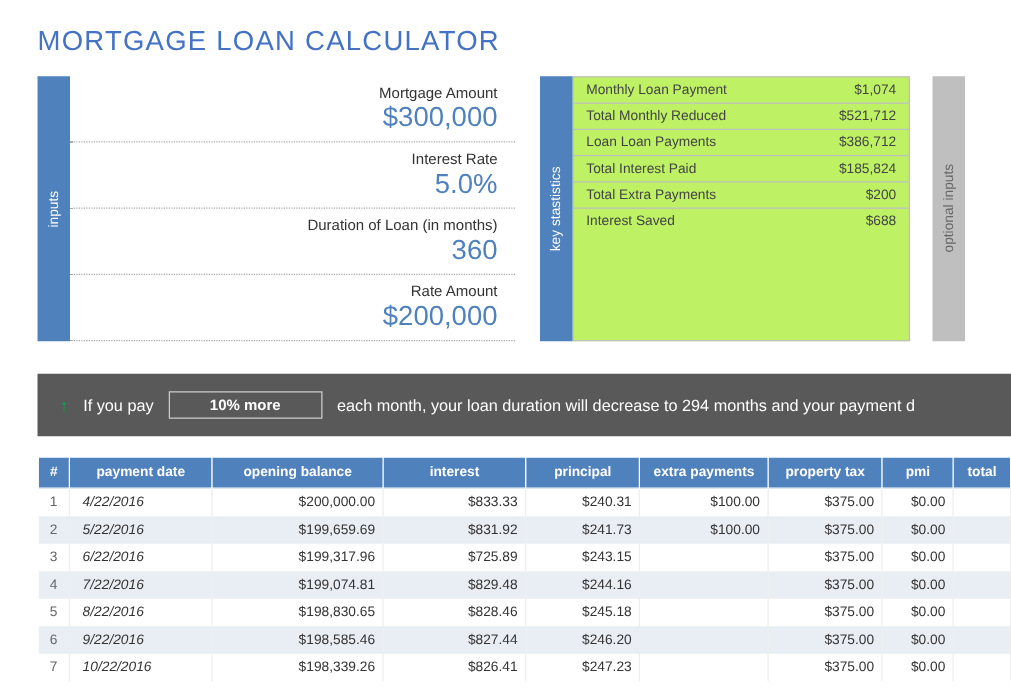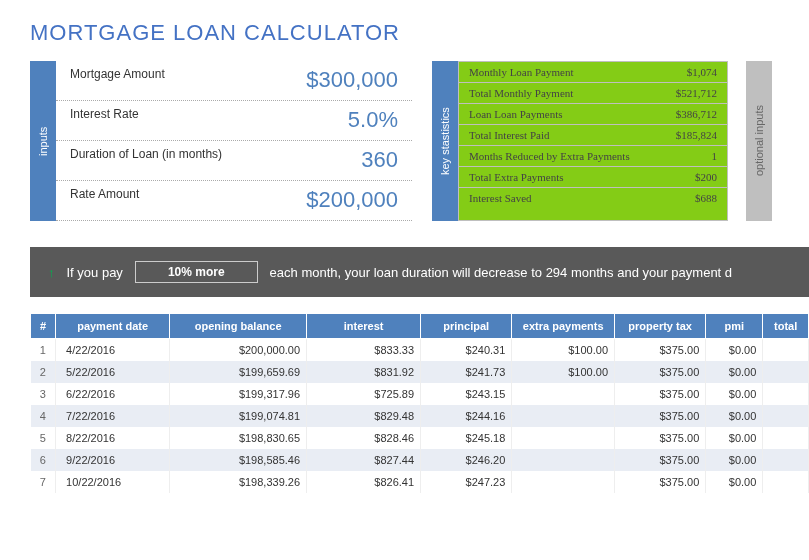--- a/index.html
+++ b/index.html
@@ -44,37 +44,37 @@
     align-items: center;
     justify-content: center;
   }
   .inputs-body {
     flex: 1;
     background: #fff;
   }
   .input-row {
     display: flex;
     justify-content: space-between;
-    align-items: flex-start;
+    align-items: flex-end;
     padding: 6px 14px;
     border-bottom: 1px dotted #aaa;
     font-size: 12px;
     min-height: 40px;
+    flex-direction: column;
   }
   .input-row .label { color: #333; }
   .input-row .value { color: #4f81bd; font-size: 22px; margin-left: 44px; }
   .stats-panel {
     display: flex;
     width: 340px;
   }
   .stats-body {
     flex: 1;
-    background: #84cc16;
+    background: #bef264;
     border: 1px solid #bfbfbf;
-    font-family: Liberation Serif, serif;
   }
   .stats-row {
     display: flex;
     justify-content: space-between;
     padding: 4px 10px;
     font-size: 11px;
     color: #444;
     border-bottom: 1px solid #bfbfbf;
   }
   .stats-row:last-child { border-bottom: none; }
@@ -129,21 +129,21 @@
     text-align: center;
     border: 1px solid #fff;
   }
   tbody td {
     padding: 5px 6px;
     text-align: right;
     color: #333;
     border-right: 1px solid #eee;
   }
   tbody td.idx { text-align: center; color: #666; width: 22px; }
-  tbody td.date { text-align: left; padding-left: 10px; }
+  tbody td.date { text-align: left; padding-left: 10px; font-style: italic; }
   tbody tr:nth-child(even) { background: #e9edf4; }
 </style>
 </head>
 <body>
 
 <div class="container">
   <div class="title">MORTGAGE LOAN CALCULATOR</div>
 
   <div class="top-section">
     <div class="inputs-panel">
@@ -169,34 +169,30 @@
     </div>
 
     <div class="stats-panel">
       <div class="sidebar-label">key stastistics</div>
       <div class="stats-body">
         <div class="stats-row">
             <span>Monthly Loan Payment</span>
             <span>$1,074</span>
           </div>
         <div class="stats-row">
-            <span>Total Monthly Payment</span>
+            <span>Total Monthly Reduced</span>
             <span>$521,712</span>
           </div>
         <div class="stats-row">
             <span>Loan Loan Payments</span>
             <span>$386,712</span>
           </div>
         <div class="stats-row">
             <span>Total Interest Paid</span>
             <span>$185,824</span>
-          </div>
-        <div class="stats-row">
-            <span>Months Reduced by Extra Payments</span>
-            <span>1</span>
           </div>
         <div class="stats-row">
             <span>Total Extra Payments</span>
             <span>$200</span>
           </div>
         <div class="stats-row">
             <span>Interest Saved</span>
             <span>$688</span>
           </div>
       </div>

